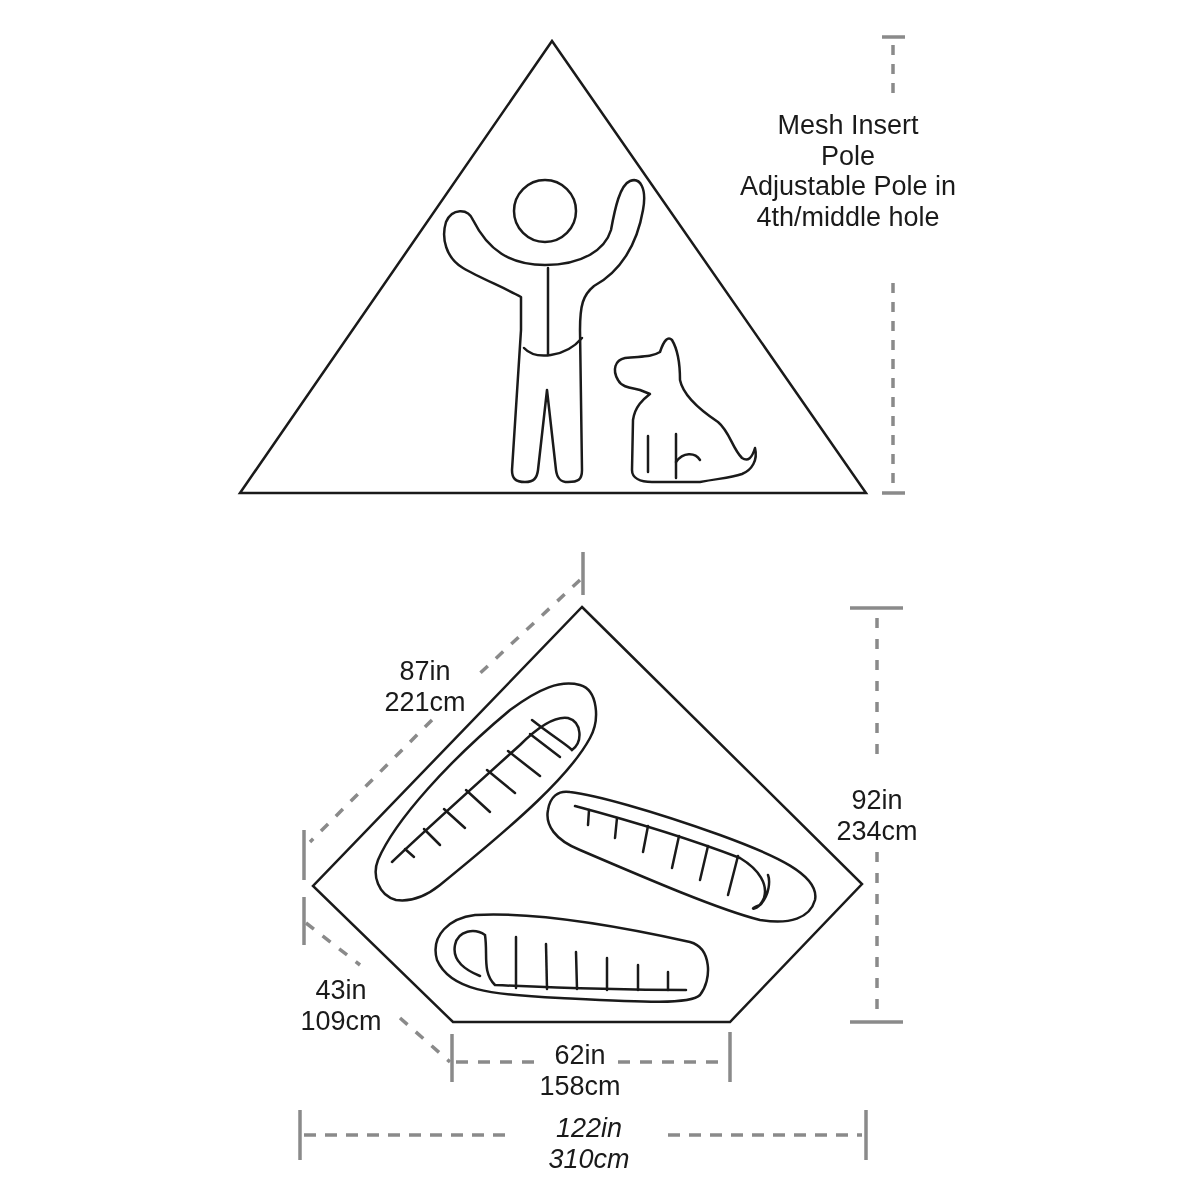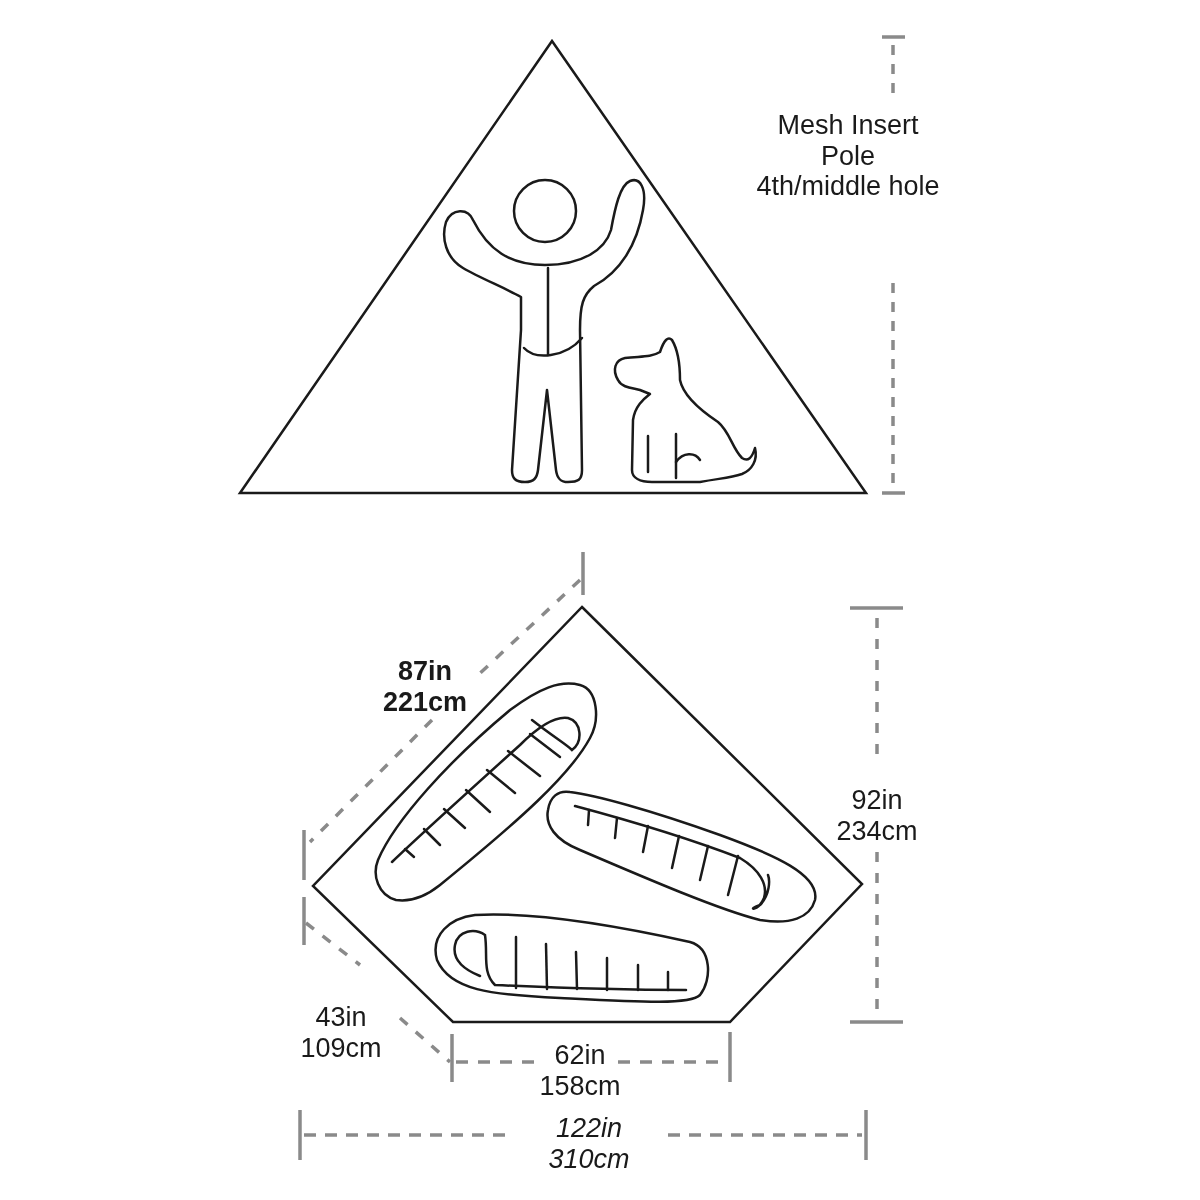--- a/index.html
+++ b/index.html
@@ -103,34 +103,35 @@
     <line x1="300" y1="1110" x2="300" y2="1160"></line>
     <line x1="866" y1="1110" x2="866" y2="1160"></line>
     <line x1="304" y1="1135" x2="514" y2="1135" stroke-dasharray="12,9"></line>
     <line x1="668" y1="1135" x2="862" y2="1135" stroke-dasharray="12,9"></line>
   </g>
 </svg>
 
 <div class="label" style="left:718px; top:110px; width:260px;">
   <span>Mesh Insert</span>
   <span>Pole</span>
+  <span>Adjustable Pole in</span>
   <span>4th/middle hole</span>
 </div>
 
-<div class="label" style="left:360px; top:656px; width:130px;font-weight:bold;">
+<div class="label" style="left:360px; top:656px; width:130px;">
   <span>87in</span>
   <span>221cm</span>
 </div>
 
 <div class="label" style="left:812px; top:785px; width:130px;">
   <span>92in</span>
   <span>234cm</span>
 </div>
 
-<div class="label" style="left:276px; top:975px; width:130px;margin-top:27px;">
+<div class="label" style="left:276px; top:975px; width:130px;">
   <span>43in</span>
   <span>109cm</span>
 </div>
 
 <div class="label" style="left:515px; top:1040px; width:130px;">
   <span>62in</span>
   <span>158cm</span>
 </div>
 
 <div class="label" style="left:524px; top:1113px; width:130px;font-style:italic;">

